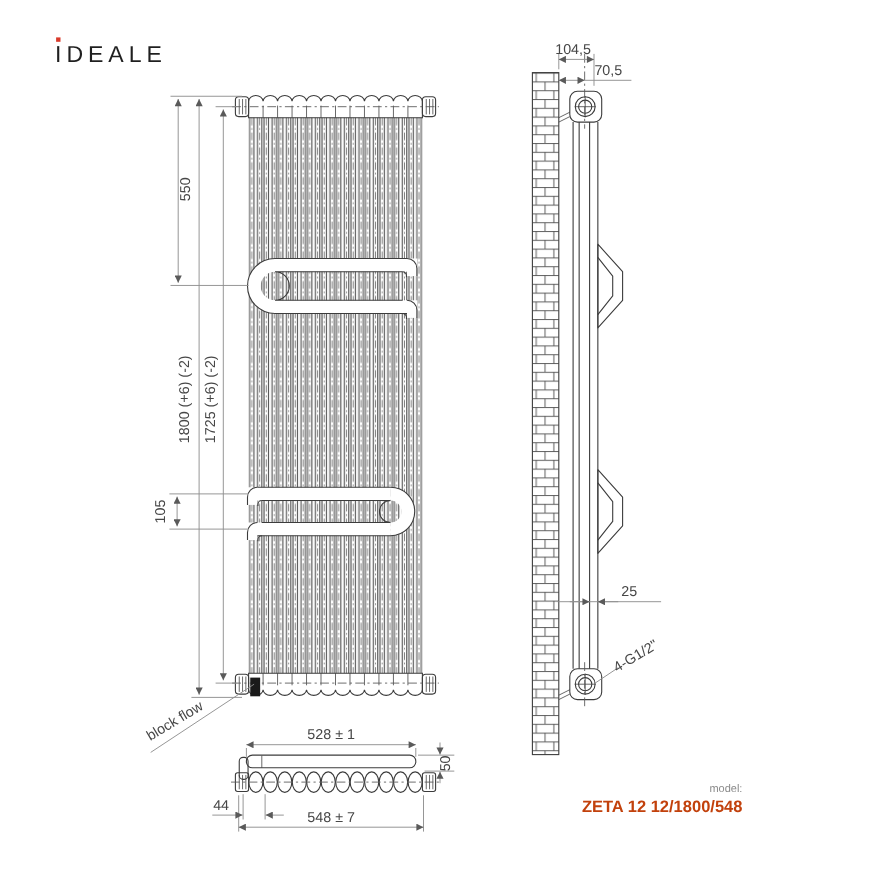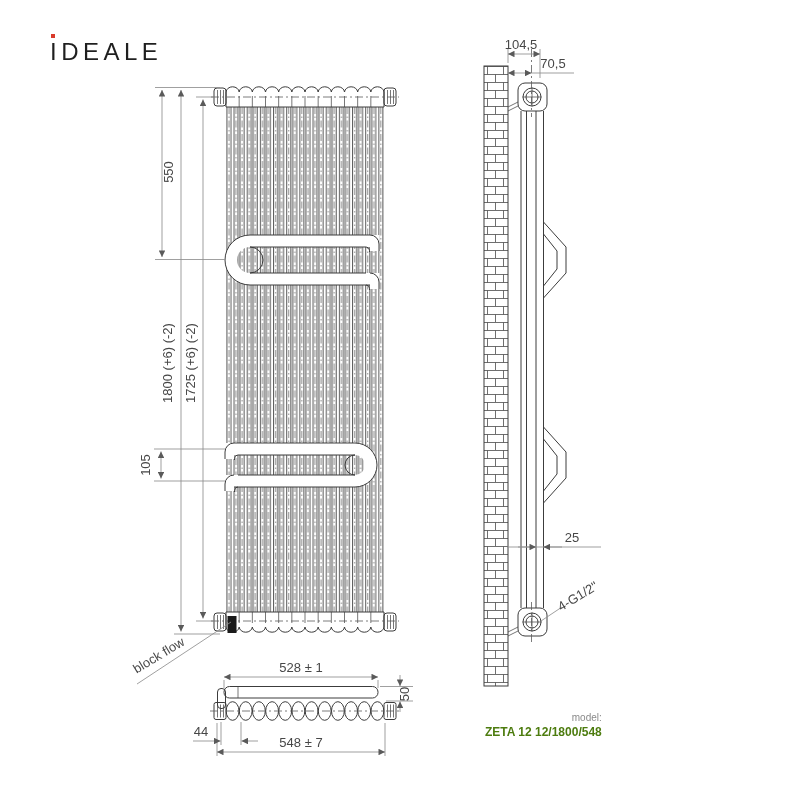--- a/index.html
+++ b/index.html
@@ -1,24 +1,24 @@
 <!DOCTYPE html>
 <html><head>
 <meta charset="utf-8">
 <style>
   html,body{margin:0;padding:0;background:#fff;}
   .canvas{position:relative;width:800px;height:800px;background:#ffffff;overflow:hidden;
           font-family:"Liberation Sans",sans-serif;}
-  .logo{position:absolute;left:50px;top:38px;font-size:24px;letter-spacing:4.5px;
+  .logo{position:absolute;left:50px;top:38px;font-size:21px;letter-spacing:4.5px;
         color:#1f1f1f;font-weight:400;}
   .logo-i{position:relative;display:inline-block;}
   .logo-dot{position:absolute;left:1px;top:-4px;width:4px;height:4px;background:#d93a2b;}
   .model-block{position:absolute;left:485px;top:712px;line-height:1.25;text-align:right;}
   .model-label{font-size:10px;color:#8a8a8a;}
-  .model-value{font-size:12px;font-weight:bold;color:#4d7c0f;}
+  .model-value{font-size:15px;font-weight:bold;color:#c2410c;margin-left:44px;}
   svg{position:absolute;left:0;top:0;}
   text{font-family:"Liberation Sans",sans-serif;font-size:13px;fill:#474747;}
   .draw{stroke:#3c3c3c;fill:none;stroke-width:1;}
   .thin{stroke:#3c3c3c;fill:none;stroke-width:0.7;}
   .dim{stroke:#8f8f8f;fill:none;stroke-width:0.85;}
   .cl{stroke:#5a5a5a;fill:none;stroke-width:0.8;stroke-dasharray:8 3 2 3;}
   .wfill{fill:#ffffff;stroke:none;}
 </style>
 </head>
 <body>

